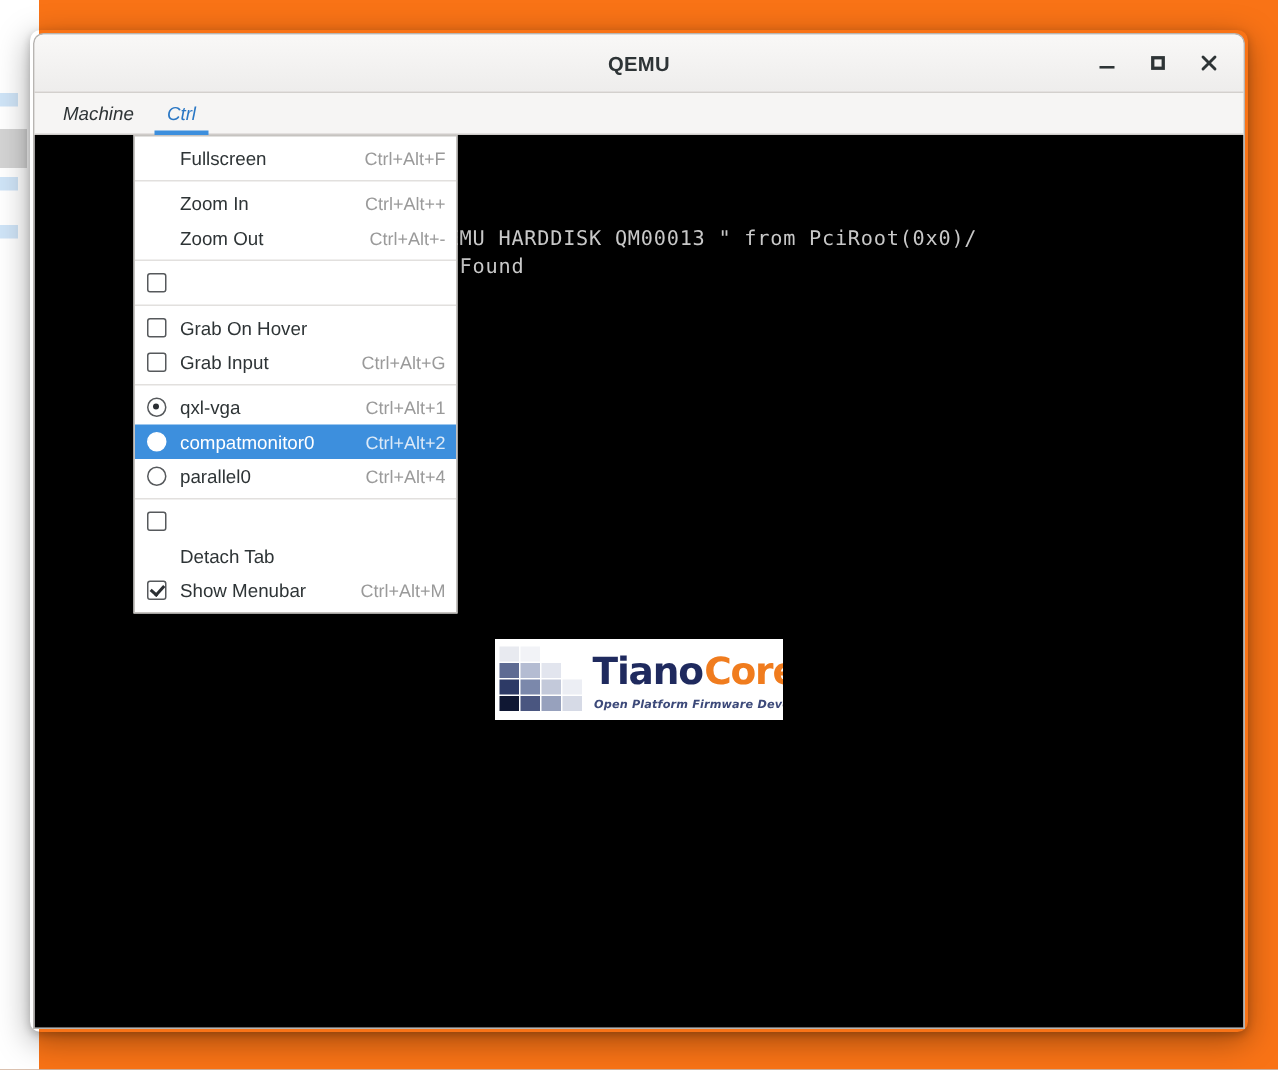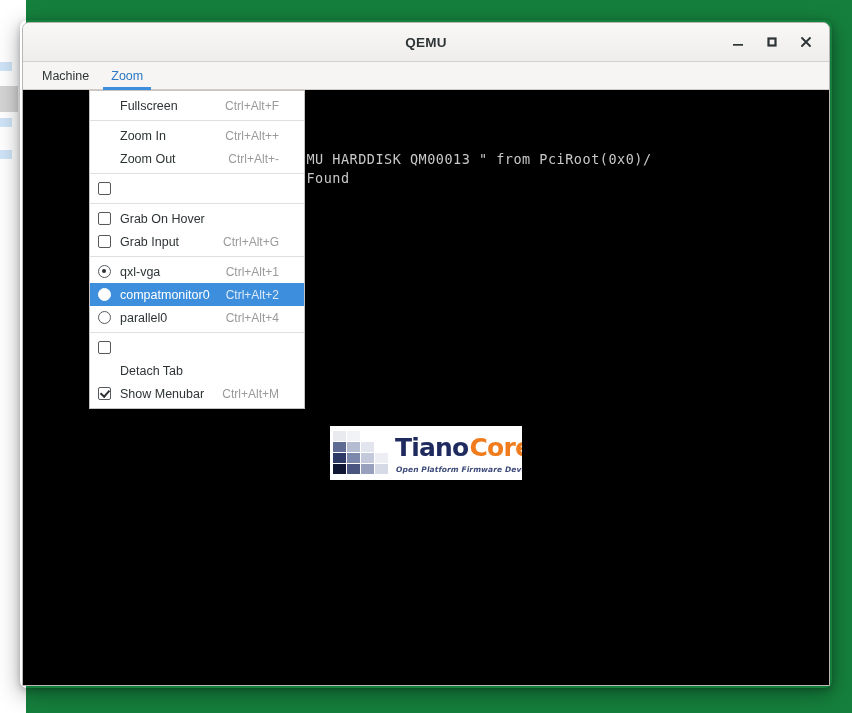--- a/index.html
+++ b/index.html
@@ -9,21 +9,21 @@
     height: 713px;
     overflow: hidden;
     background: #ffffff;
     font-family: "Liberation Sans", sans-serif;
   }
 
   #screen {
     position: relative;
     width: 852px;
     height: 713px;
-    background: #15803d;
+    background: #f97316;
   }
 
   
   .bg-strip {
     position: absolute;
     left: 0; top: 0;
     width: 26px; height: 713px;
     background: #ffffff;
   }
   .bg-strip-item {
@@ -95,20 +95,21 @@
 
   
   .menubar {
     height: 28px;
     background: #f6f5f4;
     border-bottom: 1px solid #cfccc9;
     display: flex;
     align-items: stretch;
     padding-left: 8px;
     box-sizing: border-box;
+    font-style: italic;
   }
   .menubar-item {
     display: flex;
     align-items: center;
     padding: 0 11px;
     font-size: 12.5px;
     color: #2e3436;
     cursor: default;
     position: relative;
   }
@@ -198,21 +199,21 @@
     box-shadow: 0 3px 9px rgba(0,0,0,0.25);
     padding: 3px 0 3px 0;
     box-sizing: border-box;
     z-index: 40;
   }
   .menu-item {
     position: relative;
     display: flex;
     align-items: center;
     height: 23px;
-    padding: 0 25px 0 8px;
+    padding: 0 7px 0 8px;
     font-size: 12.5px;
     color: #2e3436;
     cursor: default;
     box-sizing: border-box;
   }
   .menu-item.selected {
     background: #3d8fdd;
     color: #ffffff;
   }
   .mi-mark {
@@ -310,21 +311,21 @@
           </svg>
         </div>
       </div>
     </div>
 
     <div class="menubar">
       <div class="menubar-item">
         <span>Machine</span>
       </div>
       <div class="menubar-item active">
-        <span>Zoom</span>
+        <span>Ctrl</span>
       </div>
     </div>
 
     <div class="vm-area">
 
       <div class="term-line term-line-1">ot0001 "UEFI QEMU HARDDISK QM00013 " from PciRoot(0x0)/</div>
       <div class="term-line term-line-2">FFF,0x0) : Not Found</div>
 
       <div class="logo">
         <div class="logo-grid" id="logo-grid">

